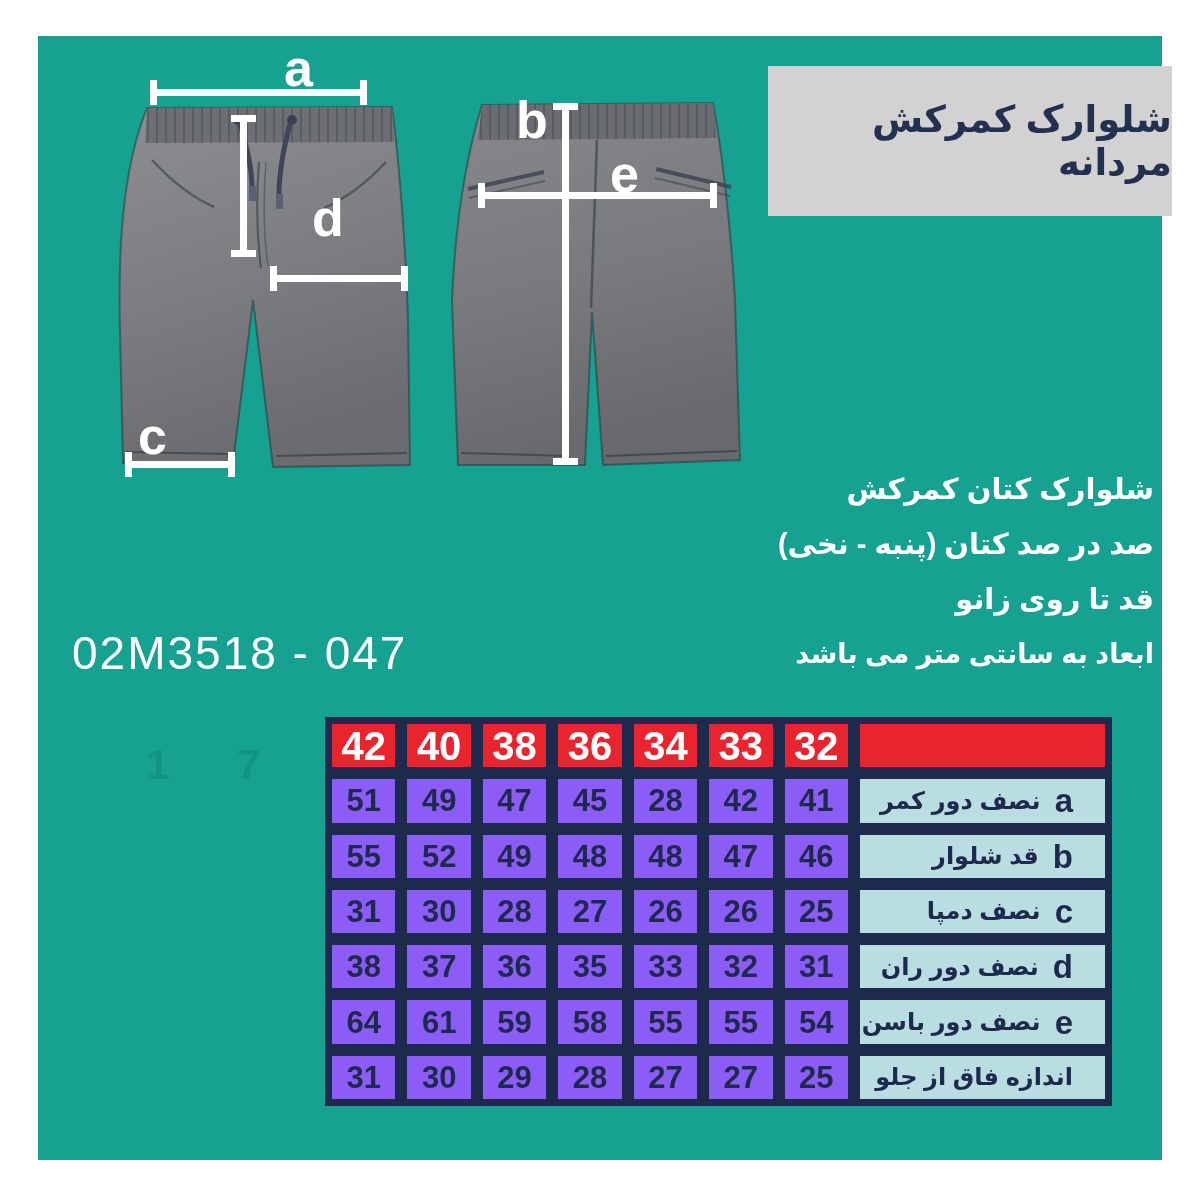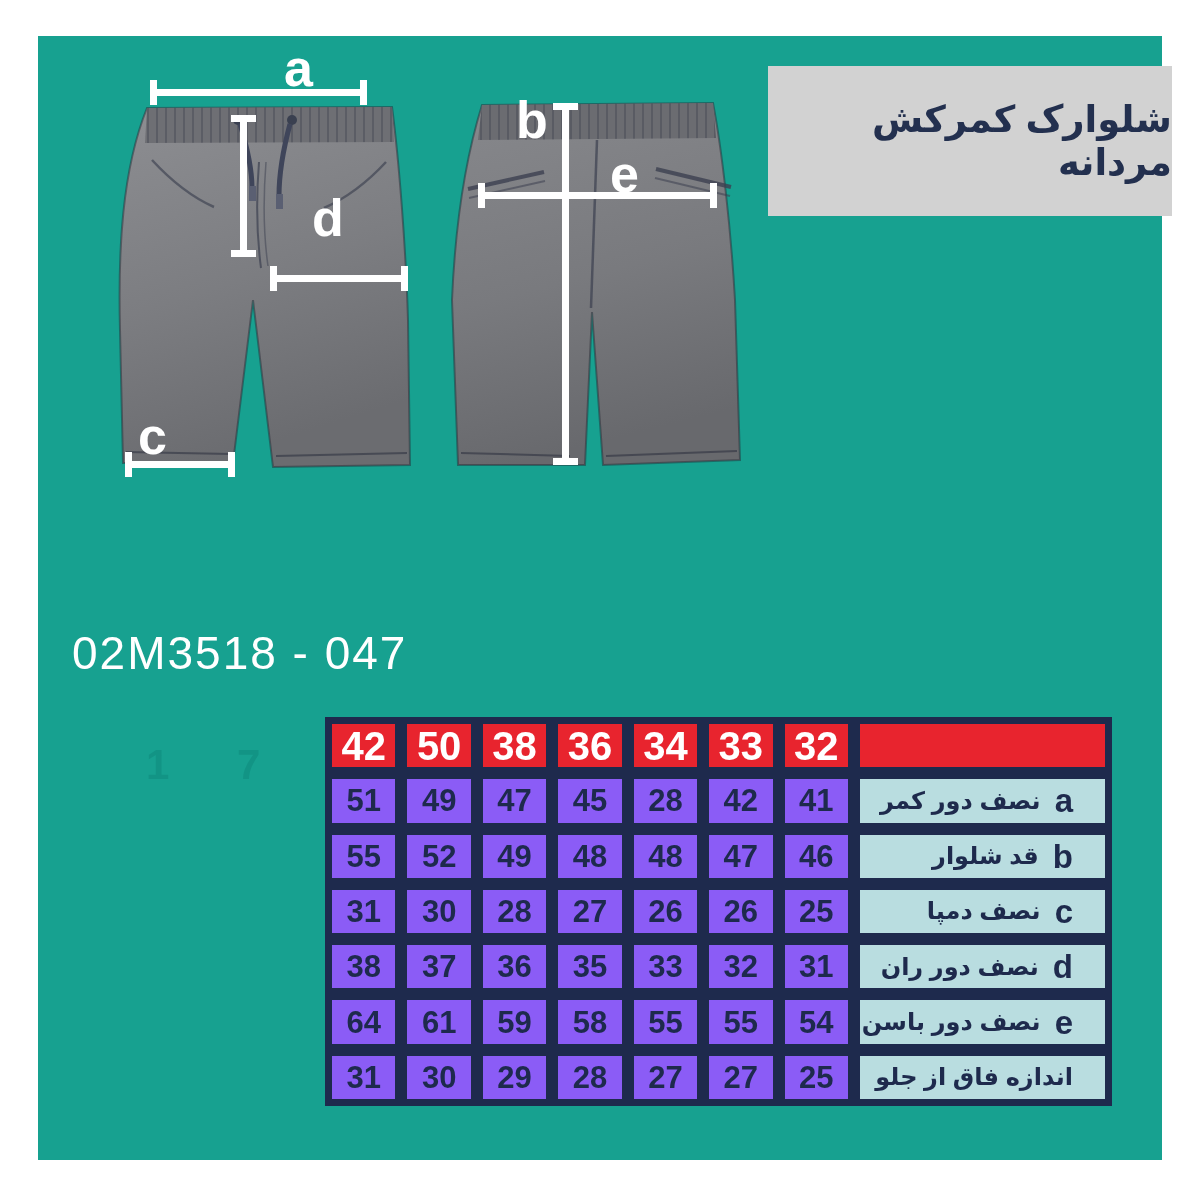--- a/index.html
+++ b/index.html
@@ -110,28 +110,34 @@
   <div class="mlabel" style="left:284px;top:42px;">a</div>
   <div class="mlabel" style="left:312px;top:192px;">d</div>
   <div class="mlabel" style="left:138px;top:410px;">c</div>
   <div class="mlabel" style="left:516px;top:94px;">b</div>
   <div class="mlabel" style="left:610px;top:148px;">e</div>
 
   <div class="title-box">
     <span>شلوارک کمرکش مردانه</span>
   </div>
 
+  <div class="desc">
+    <div>شلوارک کتان کمرکش</div>
+    <div>صد در صد کتان (پنبه - نخی)</div>
+    <div>قد تا روی زانو</div>
+    <div>ابعاد به سانتی متر می باشد</div>
+  </div>
 
   <div class="product-code">02M3518 - 047</div>
 
   <div class="watermark">1 7</div>
 
   <div class="size-table">
       <div class="cell head">42</div>
-      <div class="cell head">50</div>
+      <div class="cell head">40</div>
       <div class="cell head">38</div>
       <div class="cell head">36</div>
       <div class="cell head">34</div>
       <div class="cell head">33</div>
       <div class="cell head">32</div>
       <div class="cell head"></div>
       <div class="cell val">51</div>
       <div class="cell val">49</div>
       <div class="cell val">47</div>
       <div class="cell val">45</div>

